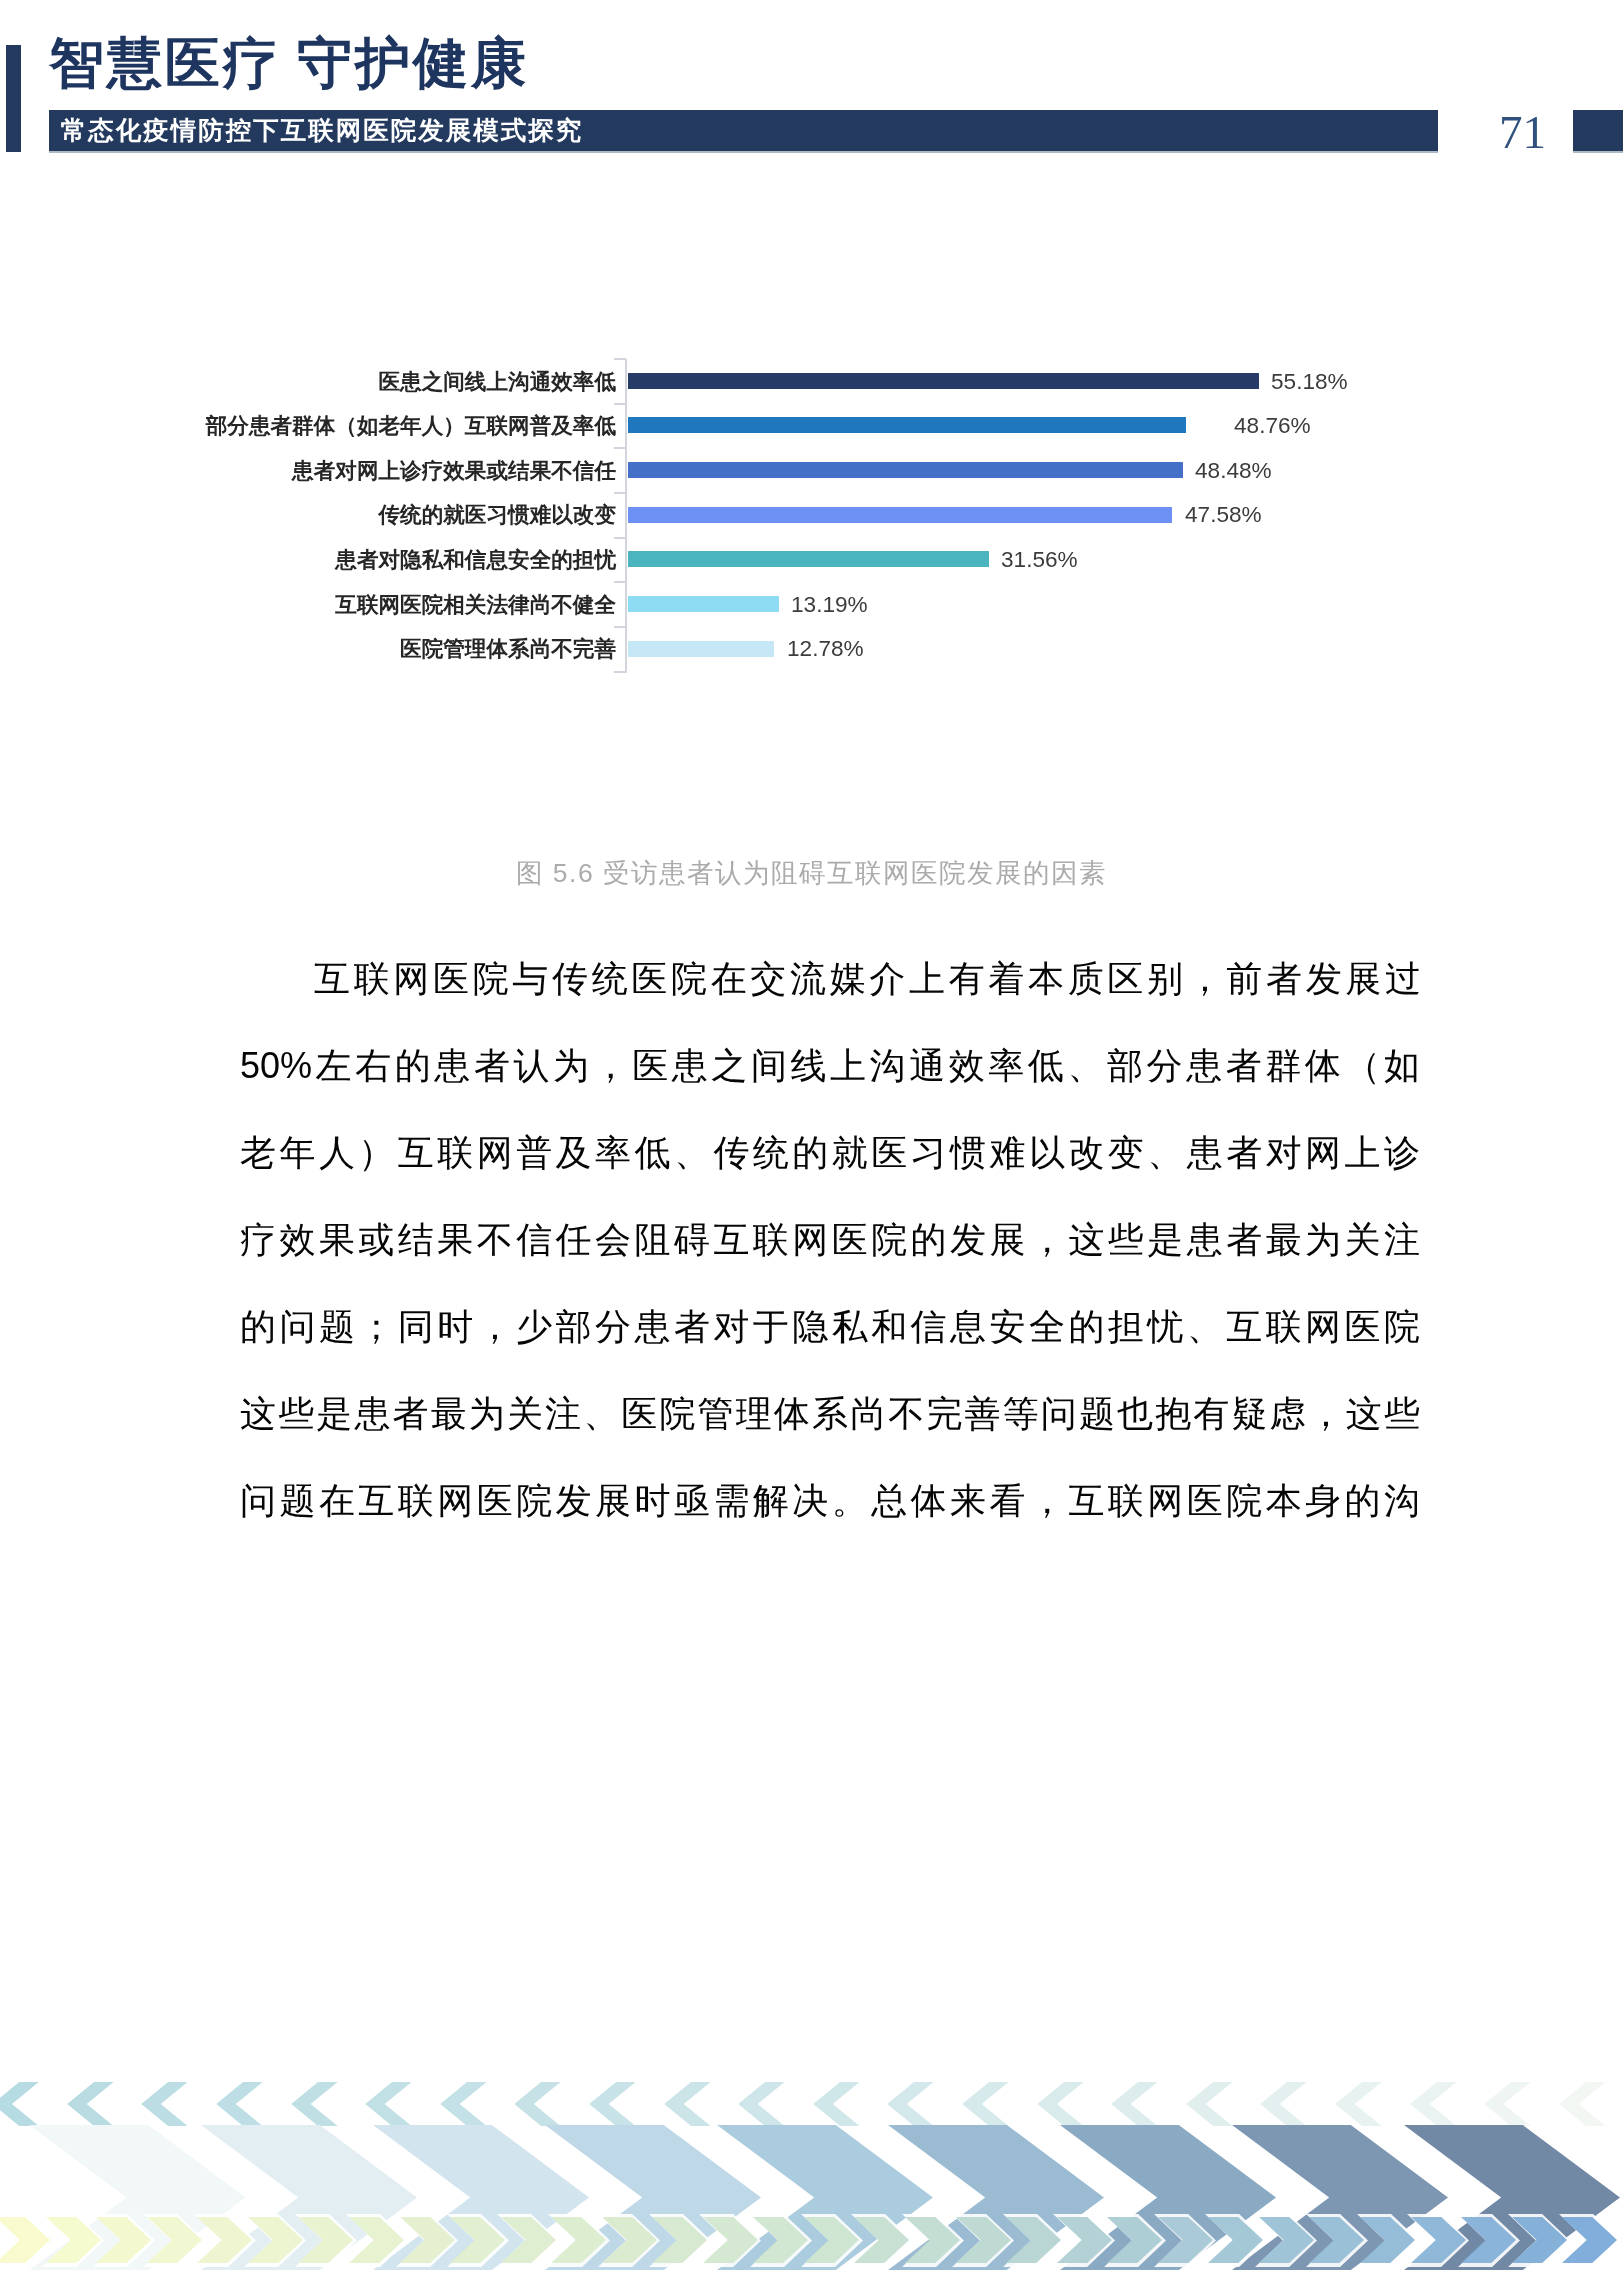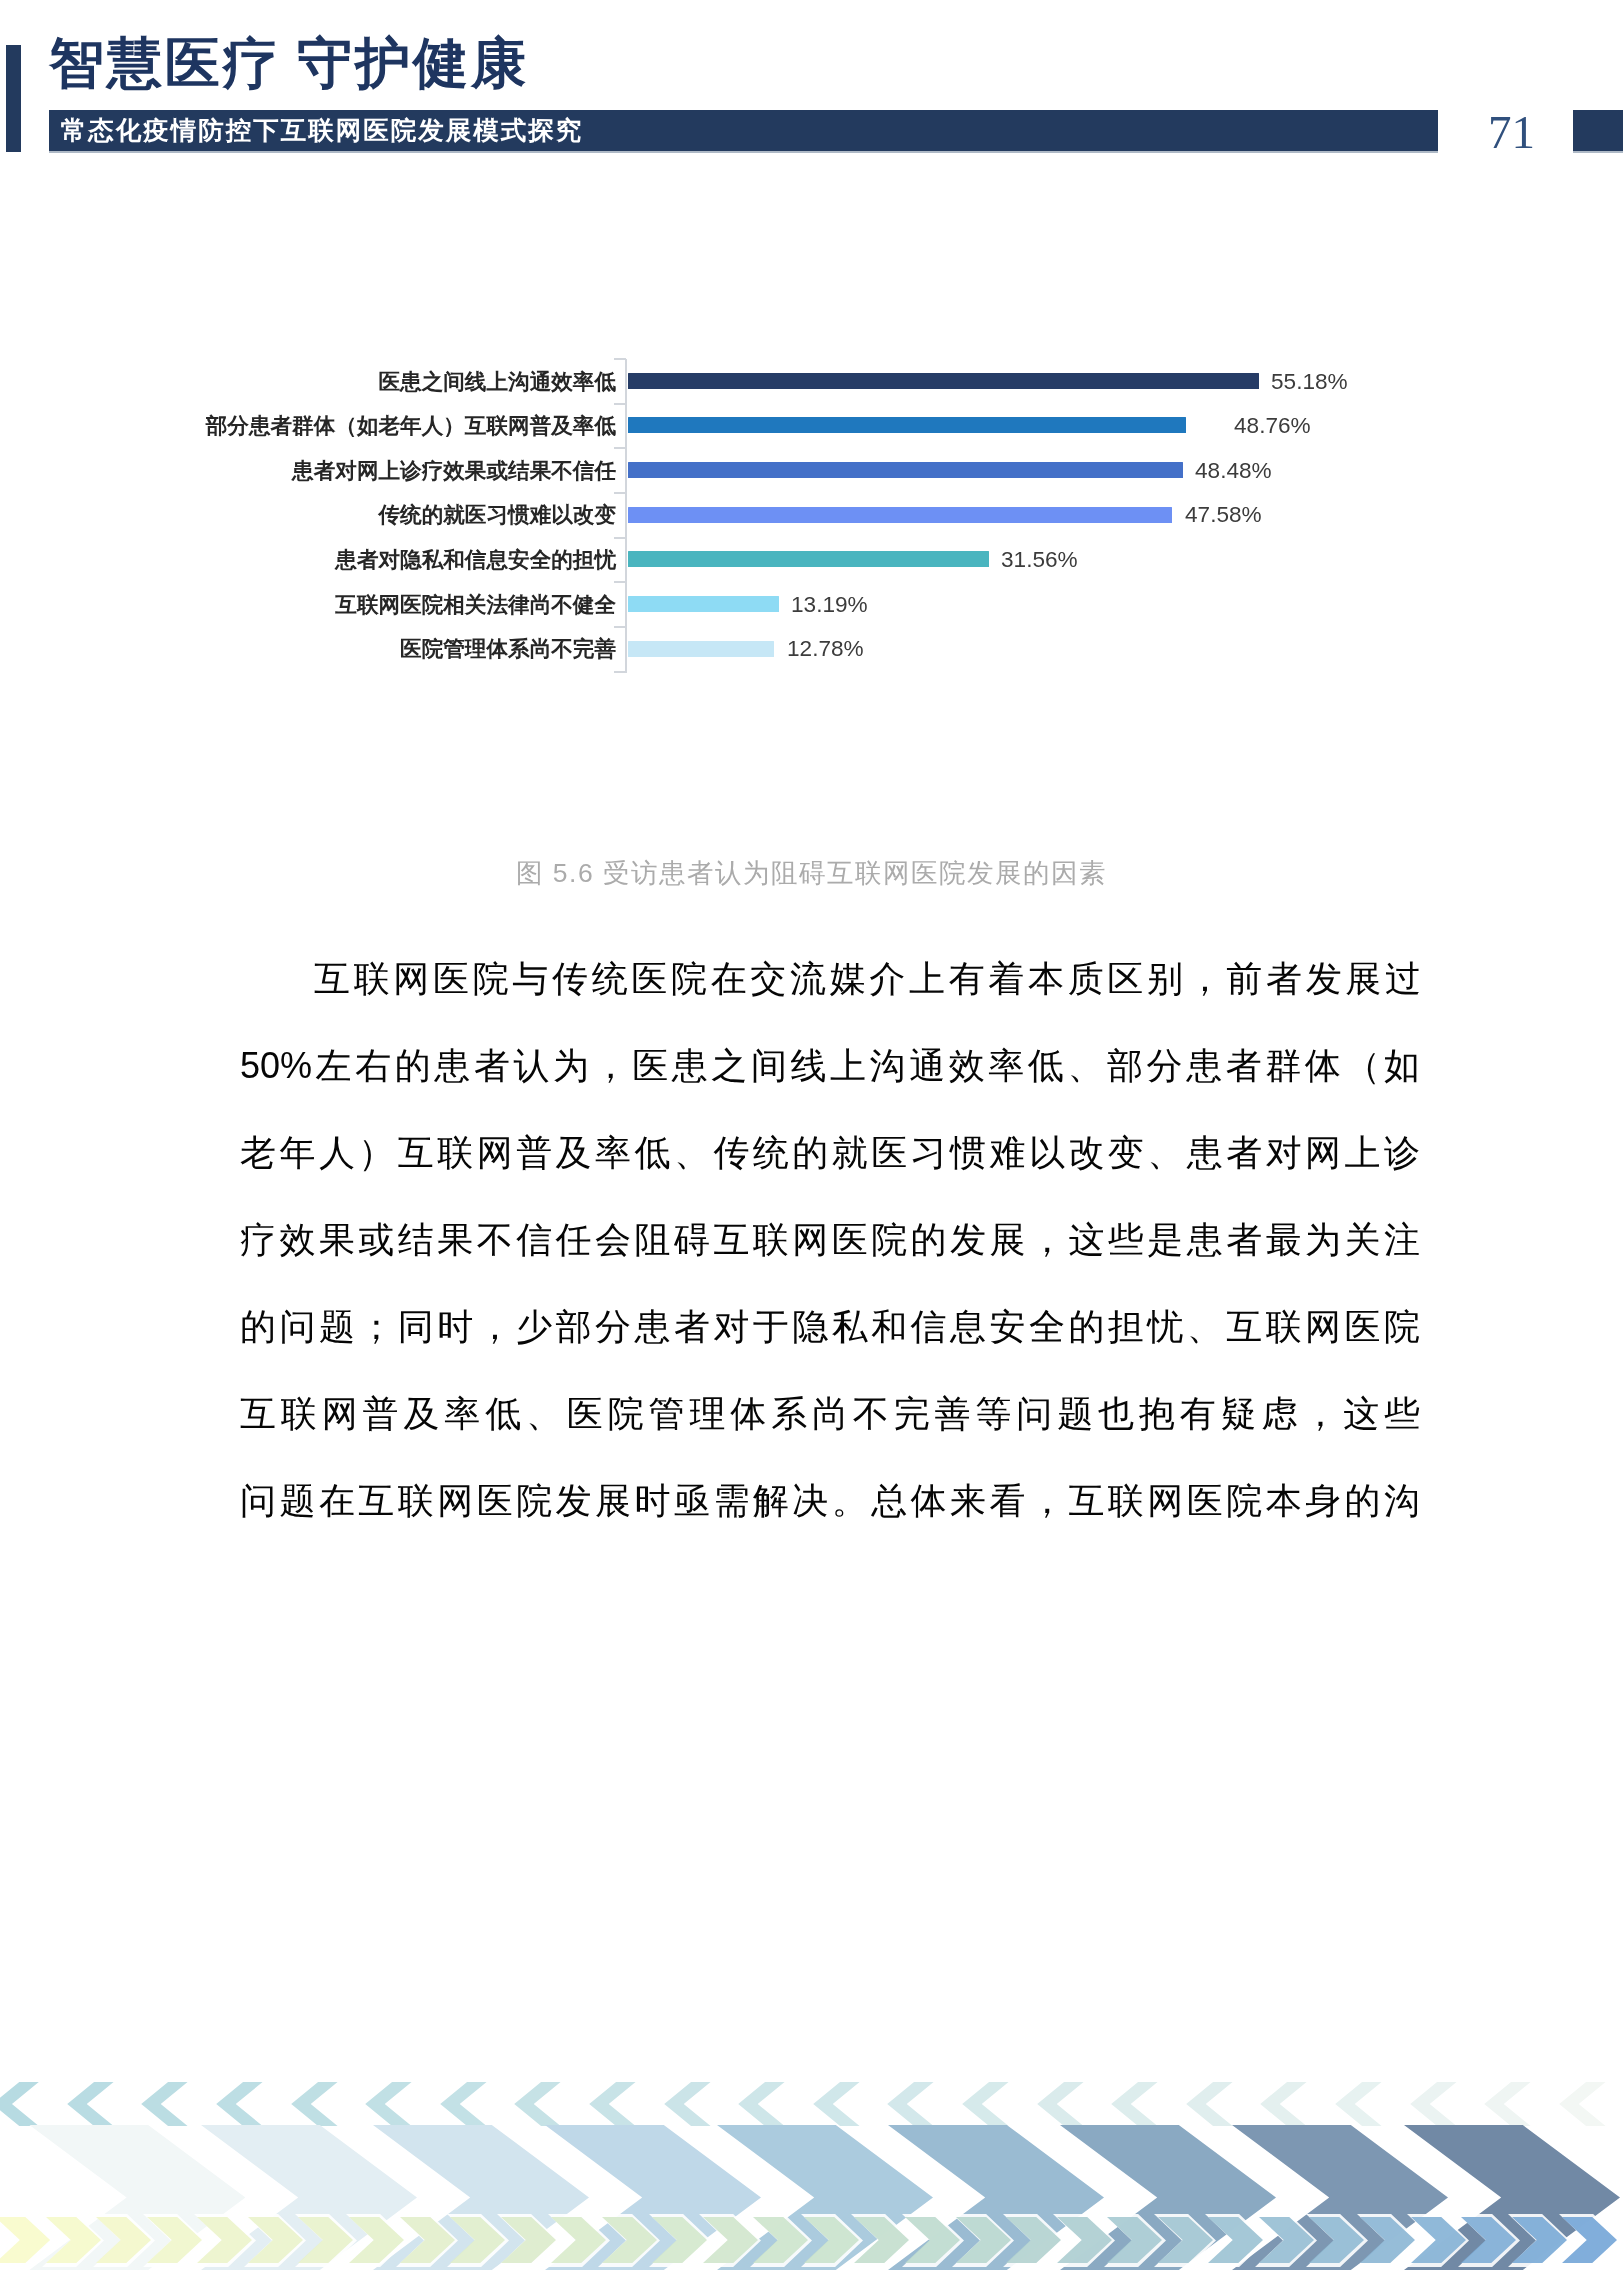--- a/index.html
+++ b/index.html
@@ -15,21 +15,21 @@
   }
   .subtitle-bar{
     position:absolute; left:49px; top:110px; width:1389px; height:41px; background:#233A5E;
     border-bottom:2.5px solid #AEB9C6; display:flex; align-items:center;
   }
   .subtitle-text{
     font-family:"Liberation Serif", serif; font-weight:700; font-size:25.5px; color:#ffffff;
     padding-left:11.8px; letter-spacing:2px; white-space:nowrap;
   }
   .page-number{
-    position:absolute; left:1477px; top:109px; width:69px; text-align:center;
+    position:absolute; left:1477px; top:109px; width:69px; text-align:right;
     font-family:"Liberation Serif", serif; font-size:47px; line-height:47px; color:#30507D;
   }
   .corner-square{position:absolute; left:1573px; top:110px; width:50px; height:41px; background:#233A5E; border-bottom:2.5px solid #AEB9C6;}
 
   
   .chart-figure{position:absolute; left:70px; top:356px; width:1423px; height:324px; margin:0;}
   .chart-axis{position:absolute; left:555px; top:2.5px; width:1.5px; height:314px; background:#D2D6DC;}
   .chart-tick{position:absolute; width:11.8px; height:1.5px; background:#D2D6DC; left:544px;}
   .cat-label{
     position:absolute; left:0; width:546px; height:45px; line-height:45px;
@@ -107,21 +107,21 @@
       </div>
   </figure>
   <div class="chart-caption">图 5.6  受访患者认为阻碍互联网医院发展的因素</div>
 
   <section class="body-text">
       <div class="body-line first">互联网医院与传统医院在交流媒介上有着本质区别，前者发展过</div>
       <div class="body-line">50%左右的患者认为，医患之间线上沟通效率低、部分患者群体（如</div>
       <div class="body-line">老年人）互联网普及率低、传统的就医习惯难以改变、患者对网上诊</div>
       <div class="body-line">疗效果或结果不信任会阻碍互联网医院的发展，这些是患者最为关注</div>
       <div class="body-line">的问题；同时，少部分患者对于隐私和信息安全的担忧、互联网医院</div>
-      <div class="body-line">互联网普及率低、医院管理体系尚不完善等问题也抱有疑虑，这些</div>
+      <div class="body-line">这些是患者最为关注、医院管理体系尚不完善等问题也抱有疑虑，这些</div>
       <div class="body-line">问题在互联网医院发展时亟需解决。总体来看，互联网医院本身的沟</div>
     </section>
 
   <footer class="footer-deco">
     <div>
         <div class="chev chev-left" style="left: -8.8px; top: 16px; width: 61px; height: 44px; background: rgb(183, 219, 226); z-index: 1;"></div>
         <div class="chev chev-left" style="left: 66px; top: 16px; width: 61px; height: 44px; background: rgb(185, 220, 227); z-index: 1;"></div>
         <div class="chev chev-left" style="left: 140px; top: 16px; width: 61px; height: 44px; background: rgb(187, 221, 227); z-index: 1;"></div>
         <div class="chev chev-left" style="left: 215px; top: 16px; width: 61px; height: 44px; background: rgb(189, 222, 228); z-index: 1;"></div>
         <div class="chev chev-left" style="left: 290px; top: 16px; width: 61px; height: 44px; background: rgb(191, 223, 228); z-index: 1;"></div>

